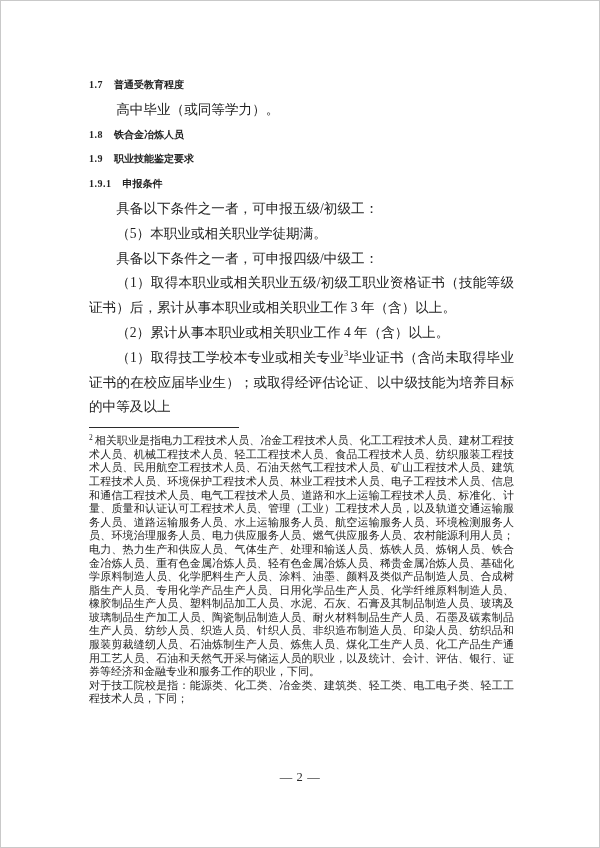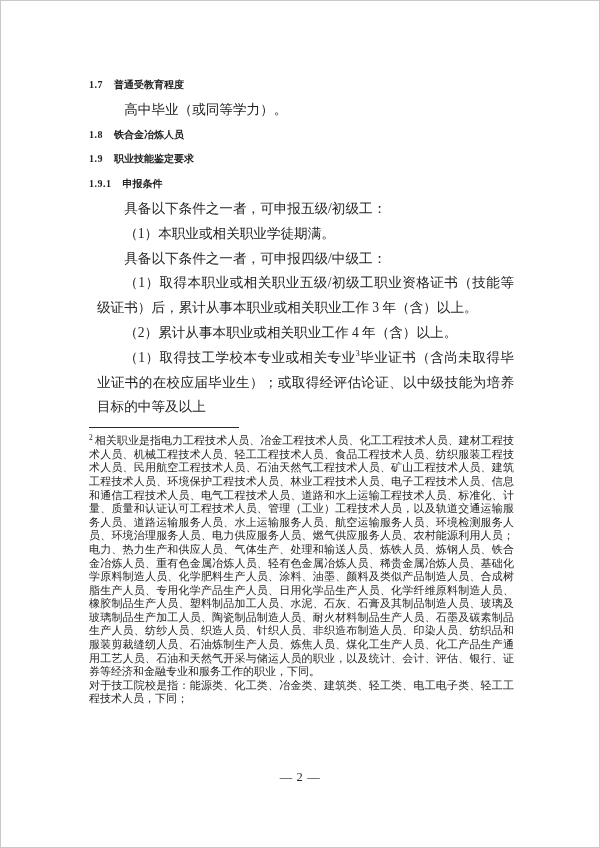--- a/index.html
+++ b/index.html
@@ -16,21 +16,20 @@
     color: #222222;
     overflow: hidden;
   }
   .body-text { font-size: 13.6px; line-height: 24.8px; }
   .body-text p, .body-text h2, .body-text h3 { margin: 0; padding: 0; }
   h2.sec, h3.sec { font-size: 10px; font-weight: bold; }
   .h-num { margin-right: 1.1em; letter-spacing: 0.05em; }
   p.para {
     text-indent: 2em;
     text-align: justify;
-    margin-left: 8px;
   }
   sup.fnref {
     font-size: 8.5px;
     line-height: 0;
     vertical-align: super;
   }
   .fn-sep {
     width: 150px;
     border-top: 1.6px solid #2b2b2b;
     margin: 7px 0 6px 0;
@@ -70,21 +69,21 @@
 
     <h2 class="sec"><span class="h-num">1.8</span><span>铁合金冶炼人员</span></h2>
 
     <h2 class="sec"><span class="h-num">1.9</span><span>职业技能鉴定要求</span></h2>
 
     <h3 class="sec"><span class="h-num">1.9.1</span><span>申报条件</span></h3>
 
     <p class="para">具备以下条件之一者，可申报五级/初级工：</p>
 
 
-    <p class="para">（1）本职业或相关职业学徒期满。</p>
+    <p class="para">（5）本职业或相关职业学徒期满。</p>
 
     <p class="para">具备以下条件之一者，可申报四级/中级工：</p>
 
     <p class="para">（1）取得本职业或相关职业五级/初级工职业资格证书（技能等级证书）后，累计从事本职业或相关职业工作 3 年（含）以上。</p>
 
     <p class="para">（2）累计从事本职业或相关职业工作 4 年（含）以上。</p>
 
     <p class="para"><span>（1）取得技工学校本专业或相关专业</span><sup class="fnref">3</sup><span>毕业证书（含尚未取得毕业证书的在校应届毕业生）；或取得经评估论证、以中级技能为培养目标的中等及以上</span></p>
 
   </div>

